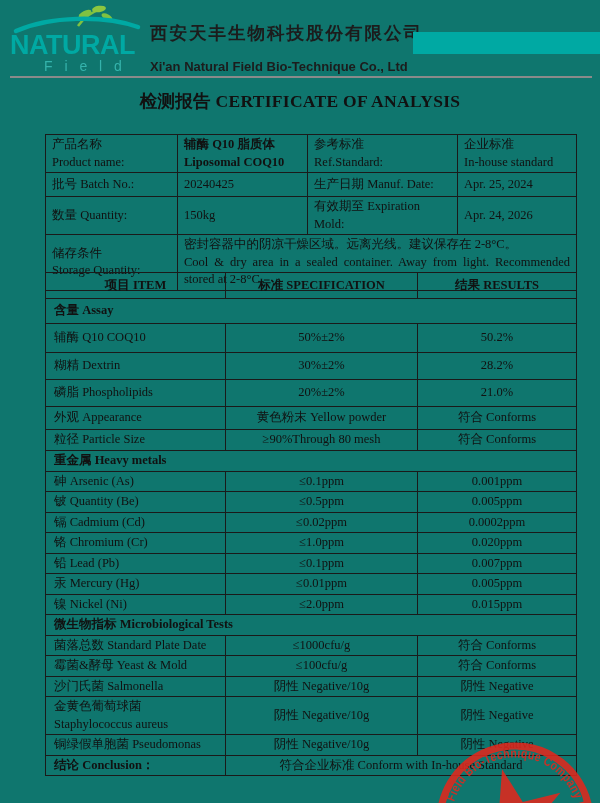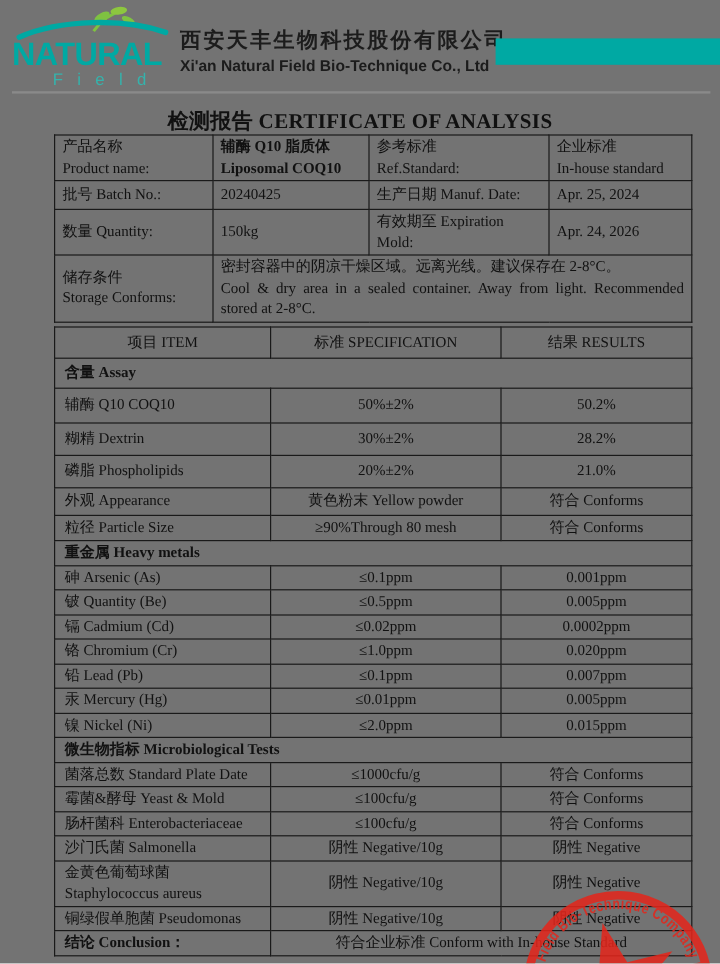--- a/index.html
+++ b/index.html
@@ -1,43 +1,43 @@
 <!DOCTYPE html>
 <html><head>
 <meta charset="utf-8">
 <style>
   html,body{margin:0;padding:0;background:#ffffff;}
   .page{
     position:relative;
     width:600px;height:803px;
-    background:#737373;
+    background:#0f766e;
     overflow:hidden;
     font-family:"Liberation Serif","DejaVu Serif",serif;
     color:#111;
   }
   
   .logo{position:absolute;left:8px;top:4px;width:136px;height:72px;}
   .company{position:absolute;left:150px;top:23px;font-family:"Liberation Sans","DejaVu Sans",sans-serif;}
   .company-cn{font-size:17.5px;font-weight:bold;letter-spacing:2px;color:#1c1c1c;line-height:1.25;}
-  .company-en{font-size:13px;font-weight:bold;color:#1c1c1c;line-height:1.25;margin-top:2px;}
+  .company-en{font-size:13px;font-weight:bold;color:#1c1c1c;line-height:1.25;margin-top:14px;}
   .teal-bar{position:absolute;left:413px;top:32px;width:187px;height:22px;}
   .rule{position:absolute;left:10px;top:76px;width:582px;height:2px;background:#8a8a8a;}
   .title{position:absolute;left:0;top:89px;width:100%;text-align:center;font-size:17.5px;font-weight:bold;letter-spacing:.3px;}
   
   table{border-collapse:collapse;table-layout:fixed;}
   td,th{border:1px solid #1a1a1a;font-size:12.5px;line-height:1.4;padding:1px 6px;vertical-align:middle;overflow:hidden;}
-  .info-table{position:absolute;left:45px;top:112px;width:531px;}
+  .info-table{position:absolute;left:45px;top:134px;width:531px;}
   .spec-table{position:absolute;left:45px;top:272px;width:531px;}
   .ml{white-space:pre-line;}
   .b{font-weight:bold;margin-top:41px;}
   .c{text-align:center;}
   .l{text-align:left;padding-left:8px;}
   .just{text-align:justify;}
   .section-cell{font-weight:bold;padding-left:8px;}
-  .spec-table th{font-weight:normal;text-align:center;}
+  .spec-table th{font-weight:bold;text-align:center;}
   
   .stamp{
     position:absolute;left:402px;top:708px;width:226px;height:226px;
     opacity:.87;transform:rotate(-14deg);
     pointer-events:none;
   }
 </style>
 </head>
 <body>
 
@@ -91,21 +91,21 @@
       <td>Apr. 25, 2024</td>
     </tr>
     <tr style="height:24px">
       <td>数量 Quantity:</td>
       <td>150kg</td>
       <td>有效期至 Expiration Mold:</td>
       <td>Apr. 24, 2026</td>
     </tr>
     <tr style="height:52px">
       <td class="ml">储存条件
-Storage Conforms:</td>
+Storage Quantity:</td>
       <td colspan="3">
         <div>密封容器中的阴凉干燥区域。远离光线。建议保存在 2-8°C。</div>
         <div class="just">Cool &amp; dry area in a sealed container. Away from light. Recommended stored at 2-8°C.</div>
       </td>
     </tr>
   </tbody>
     </table>
 
   <table class="spec-table">
     <colgroup>
@@ -192,25 +192,20 @@
       <td class="l">菌落总数 Standard Plate Date</td>
       <td class="c">≤1000cfu/g</td>
       <td class="c">符合 Conforms</td>
     </tr>
     <tr style="height:20px">
       <td class="l">霉菌&amp;酵母 Yeast &amp; Mold</td>
       <td class="c">≤100cfu/g</td>
       <td class="c">符合 Conforms</td>
     </tr>
     <tr style="height:20px">
-      <td class="l">肠杆菌科 Enterobacteriaceae</td>
-      <td class="c">≤100cfu/g</td>
-      <td class="c">符合 Conforms</td>
-    </tr>
-    <tr style="height:20px">
       <td class="l">沙门氏菌 Salmonella</td>
       <td class="c">阴性 Negative/10g</td>
       <td class="c">阴性 Negative</td>
     </tr>
     <tr style="height:28px">
       <td class="l ml">金黄色葡萄球菌
 Staphylococcus aureus</td>
       <td class="c">阴性 Negative/10g</td>
       <td class="c">阴性 Negative</td>
     </tr>

